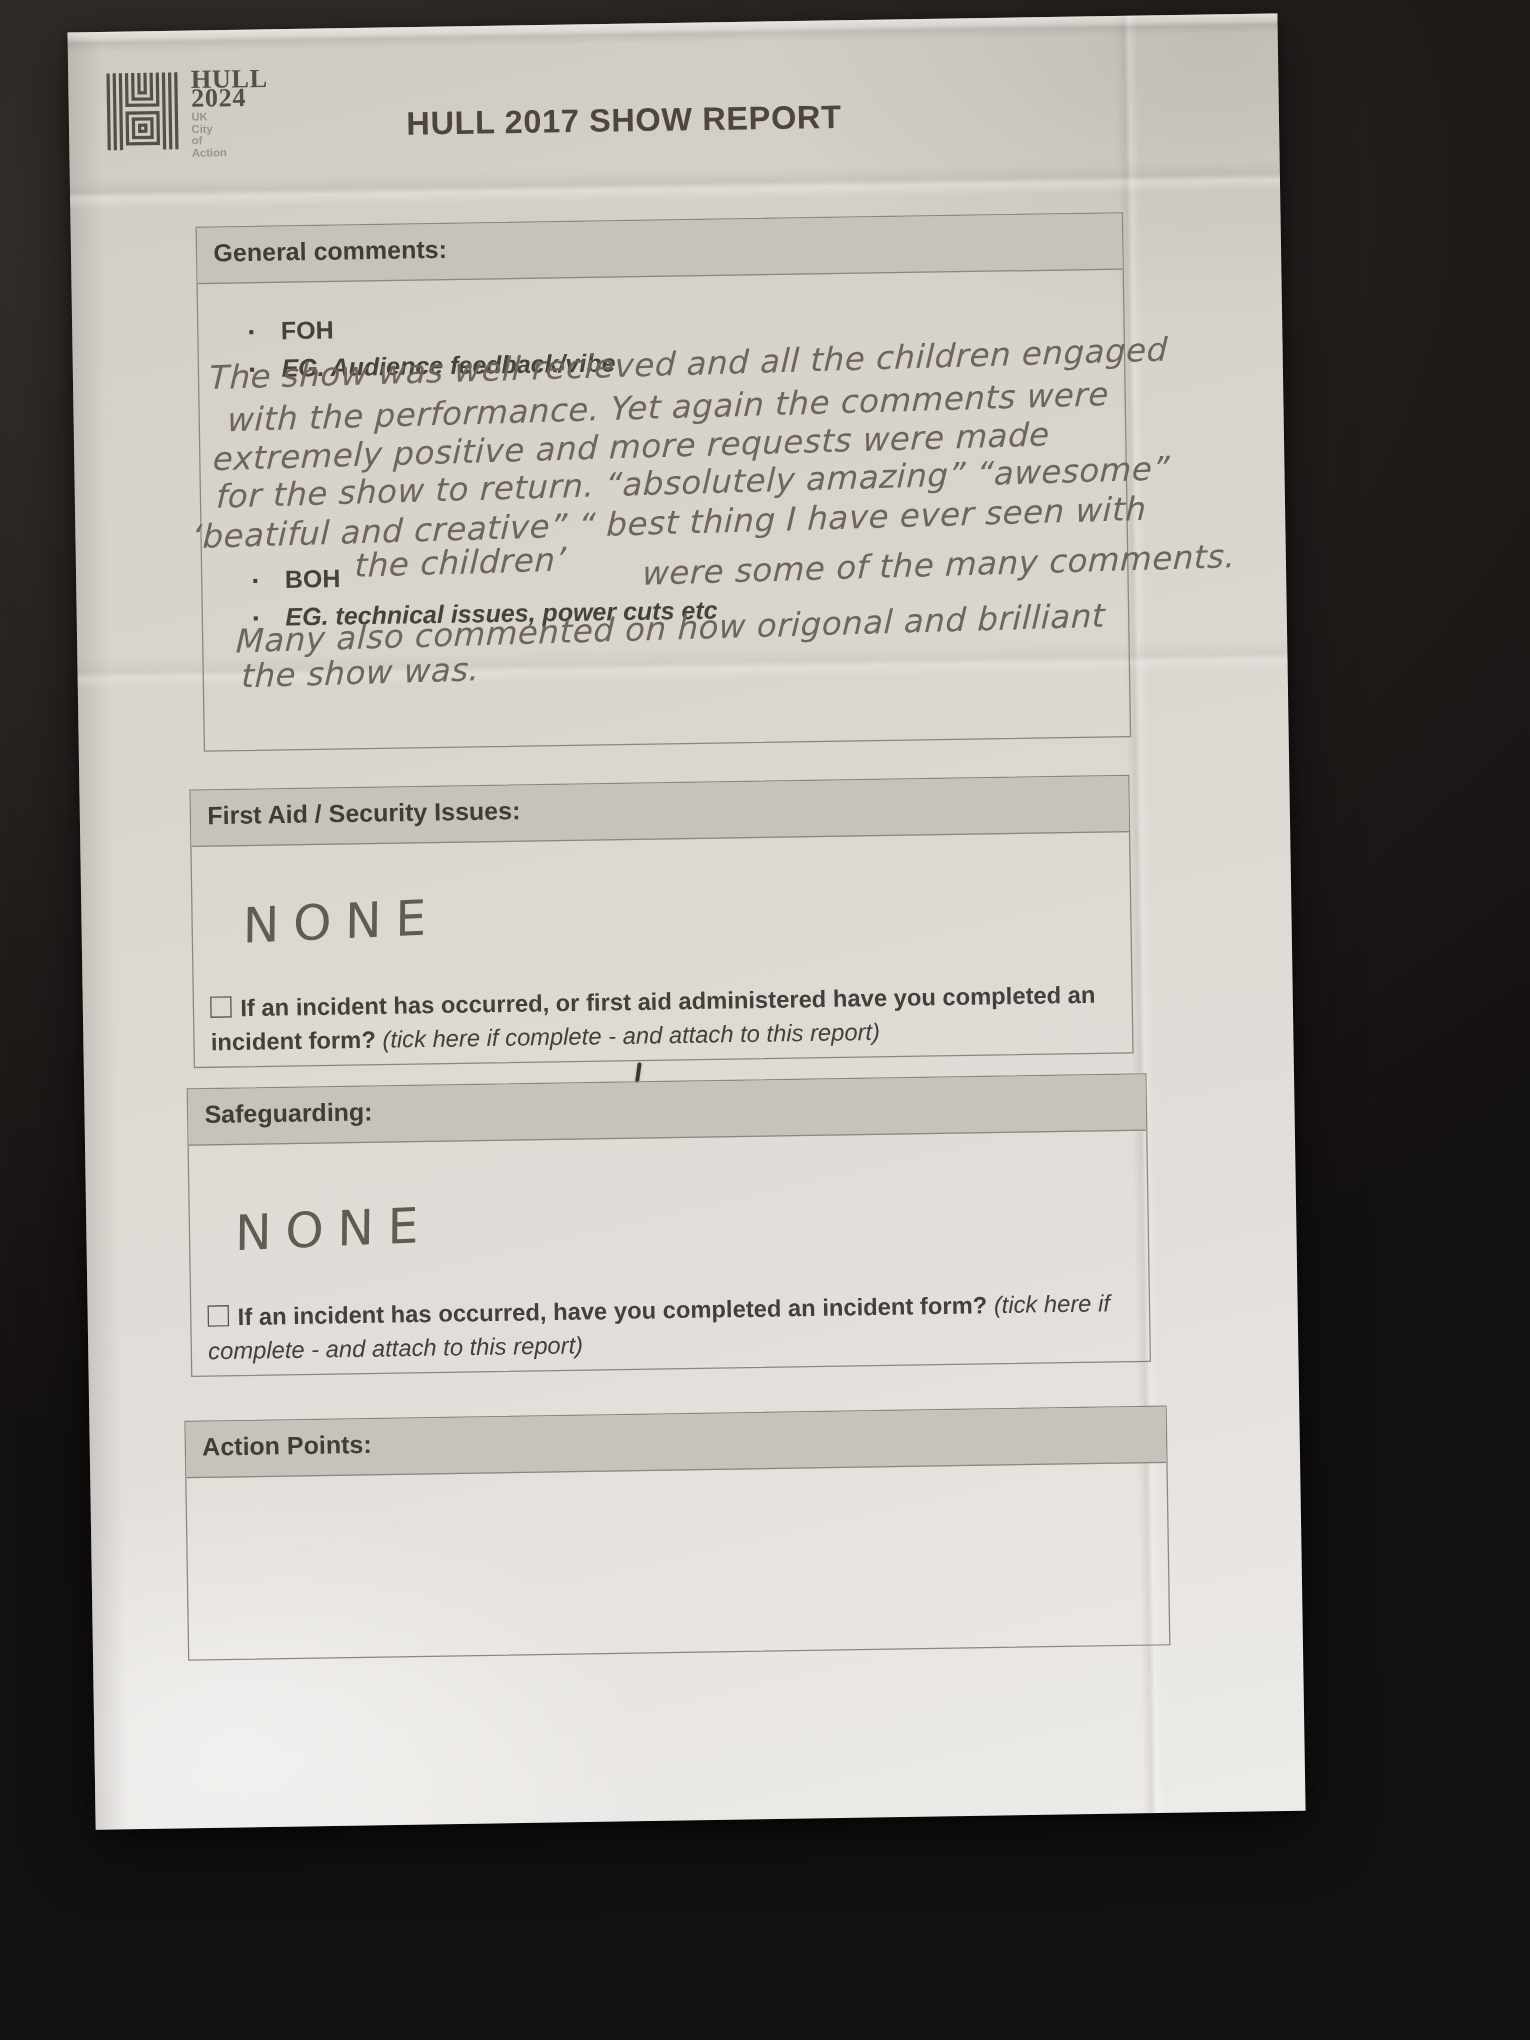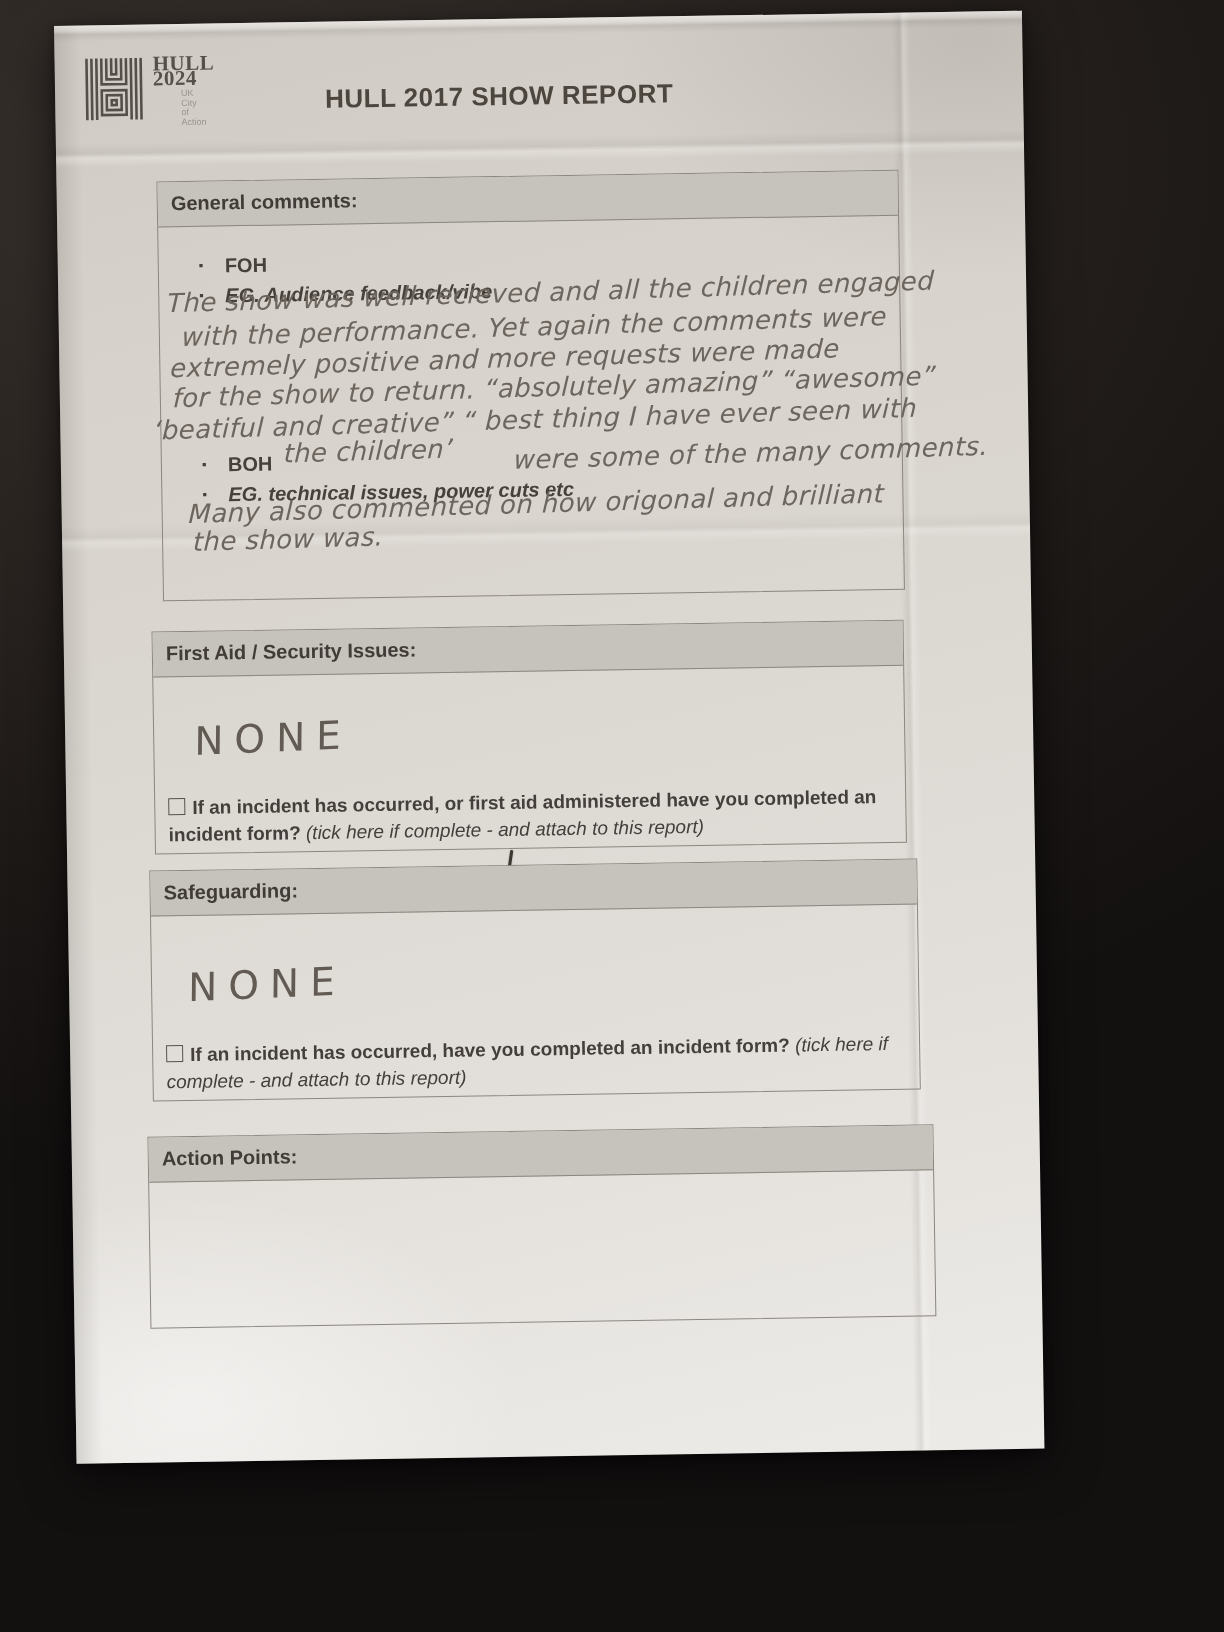--- a/index.html
+++ b/index.html
@@ -26,21 +26,21 @@
       linear-gradient(to bottom, rgba(0,0,0,0) 500px, rgba(110,104,97,.07) 512px, rgba(255,255,255,.2) 517px, rgba(0,0,0,0) 526px),
       linear-gradient(to right, rgba(80,75,70,.16) 0px, rgba(0,0,0,0) 26px),
       linear-gradient(to right, rgba(0,0,0,0) 838px, rgba(105,100,93,.12) 845px, rgba(255,255,255,.22) 849px, rgba(0,0,0,0) 856px),
       radial-gradient(500px 320px at 12% 96%, rgba(255,255,255,.45), rgba(255,255,255,0) 65%),
       radial-gradient(600px 400px at 95% 2%, rgba(60,55,50,.12), rgba(0,0,0,0) 60%);
   }
   
   .logo{position:absolute;left:28px;top:32px;display:flex;gap:8px;}
   .logo svg{display:block;}
   .logo-text .brand{font-weight:bold;font-size:21px;line-height:15px;color:#55504a;letter-spacing:.5px;font-family:Liberation Serif, serif;}
-  .logo-text .tagline{margin-top:3px;font-size:9px;line-height:9.5px;color:#9a958d;font-weight:normal;margin-left:28px;}
+  .logo-text .tagline{margin-top:3px;font-size:9px;line-height:9.5px;color:#9a958d;font-weight:bold;}
   
   .title{
     position:absolute;left:0;right:80px;top:62px;margin:0;text-align:center;
     font-size:26px;font-weight:bold;color:#4c463f;letter-spacing:.5px;
   }
   
   .box{position:absolute;border:1px solid #8b867f;box-sizing:border-box;}
   .bar{
     height:45px;box-sizing:border-box;background:#c6c3bc;border-bottom:1px solid #8b867f;
     font-size:20px;font-weight:bold;color:#413c37;padding:10px 13px;

